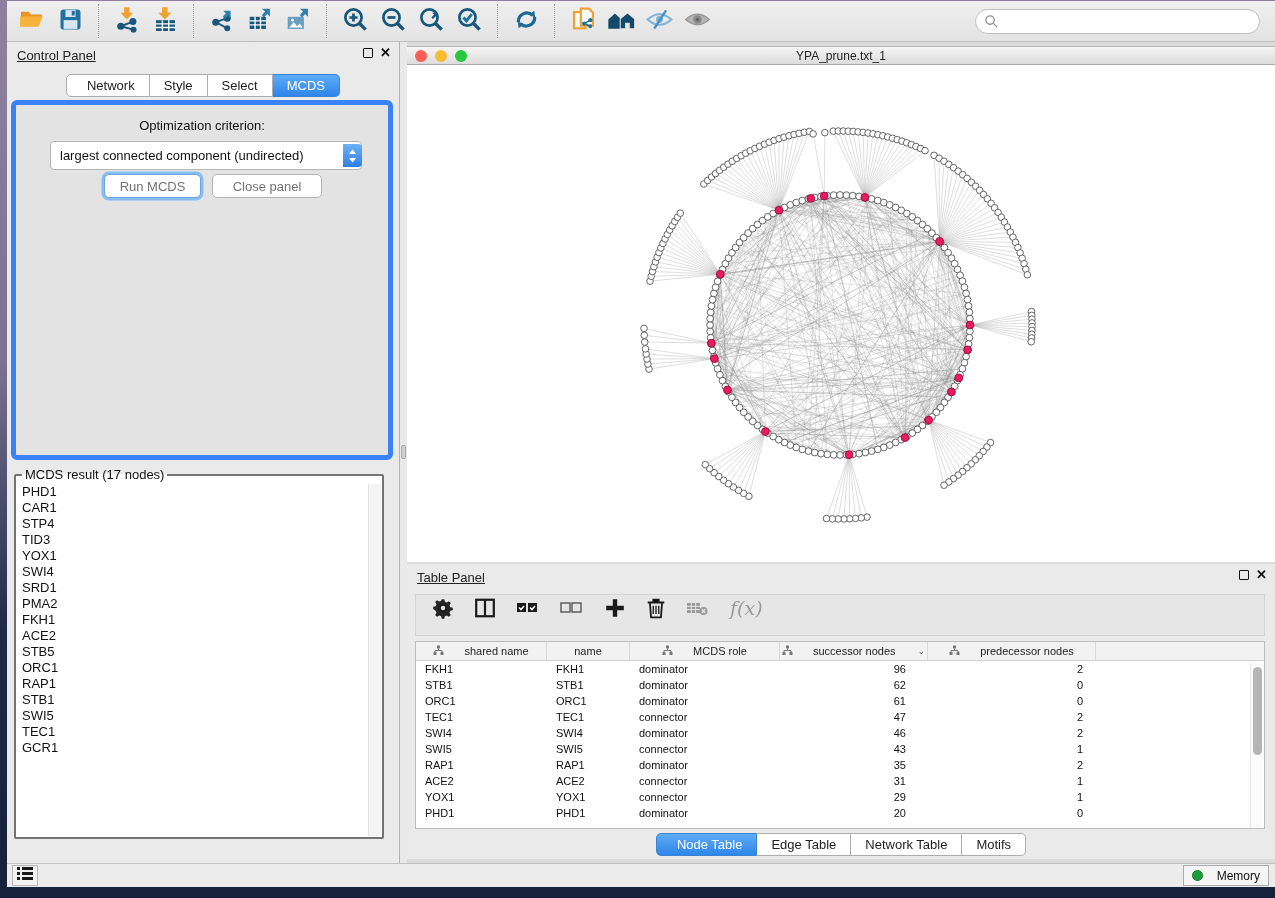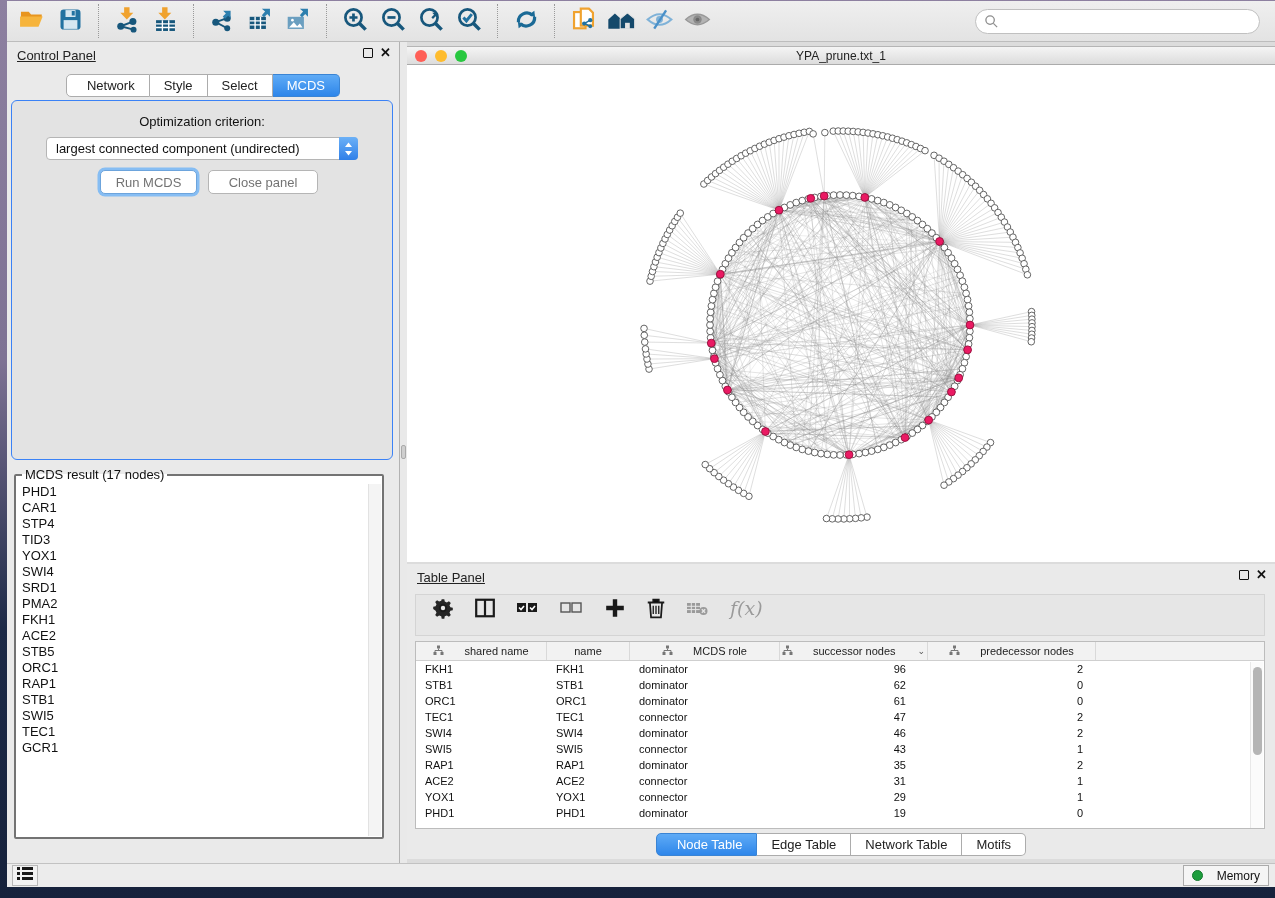--- a/index.html
+++ b/index.html
@@ -29,23 +29,23 @@
 
   .cp-tabs { position:absolute; left:0; top:32px; width:100%; display:flex; justify-content:center; }
   .tabbar { display:flex; }
   .tab { height:23px; padding:0 14px; background:#fff; border:1px solid #acacac; border-left:none;
     font-size:13px; color:#222; display:flex; align-items:center; }
   .tab:first-child { border-left:1px solid #acacac; border-radius:5px 0 0 5px;padding-left:20px; }
   .tab:last-child { border-radius:0 5px 5px 0; }
   .tab.selected { background:linear-gradient(#5fabf6,#2e86ea); color:#fff; border-color:#3a84d4; }
 
   .cp-inner { position:absolute; left:4px; top:58px; width:382px; height:360px; background:#e3e3e3;
-    border:1px solid #3b82f6; border-radius:6px; }
+    border:5px solid #3b82f6; border-radius:6px; }
   .opt-label { position:absolute; left:0; top:13px; width:100%; text-align:center; font-size:13px; color:#111; }
-  .opt-select { position:absolute; left:34px; top:36px; width:312px; height:23px; background:#fff;
+  .opt-select { position:absolute; left:34px; top:36px; width:312px; height:29px; background:#fff;
     border:1px solid #b5b5b5; border-radius:4px; display:flex; align-items:center; }
   .opt-select-text { flex:1; font-size:13px; color:#111; padding-left:9px; white-space:nowrap; }
   .opt-stepper { width:19px; height:23px; margin:-1px -1px -1px 0; background:linear-gradient(#6cb1f7,#2f7fe8);
     border-radius:0 4px 4px 0; display:flex; flex-direction:column; align-items:center; justify-content:center; color:#fff; }
   .opt-stepper svg { display:block; }
   .cp-buttons { position:absolute; left:0; top:69px; width:100%; height:24px; }
   .btn { position:absolute; height:24px; background:#fff; border:1px solid #b5b5b5; border-radius:5px;
     font-size:13px; color:#737373; display:flex; align-items:center; justify-content:center; }
   .btn-run { left:88px; width:97px; box-shadow:0 0 0 2.5px #86bdf3; border-color:#6da4dc; }
   .btn-closepanel { left:196px; width:110px; }
@@ -1347,21 +1347,21 @@
               <div class="td left">YOX1</div>
               <div class="td left">connector</div>
               <div class="td num1">29</div>
               <div class="td num2">1</div>
               <div class="td left"></div>
             </div>
             <div class="tr">
               <div class="td left">PHD1</div>
               <div class="td left">PHD1</div>
               <div class="td left">dominator</div>
-              <div class="td num1">19</div>
+              <div class="td num1">20</div>
               <div class="td num2">0</div>
               <div class="td left"></div>
             </div>
           </div>
         <div class="v-scroll">
             <div class="v-thumb"></div>
           </div>
       </div>
 
       <div class="tp-tabs">

